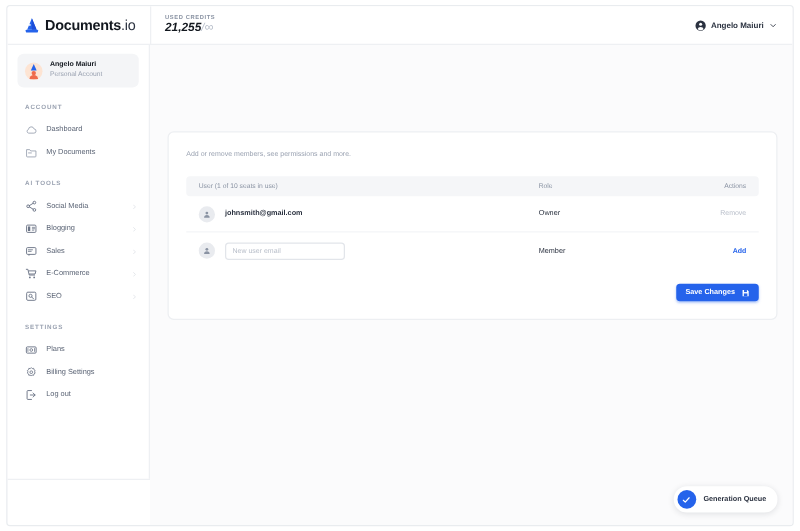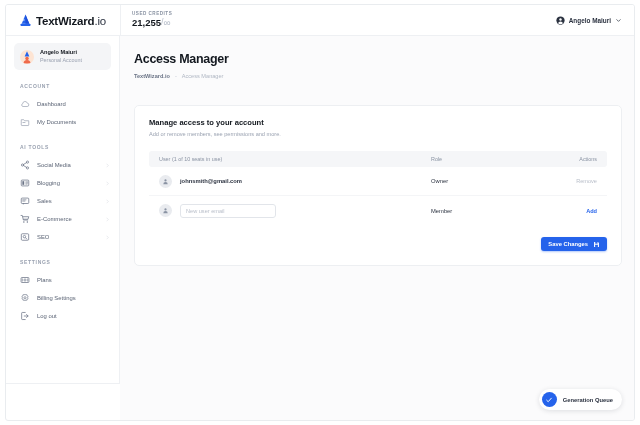--- a/index.html
+++ b/index.html
@@ -73,20 +73,21 @@
     line-height: 6px;
   }
   .credits-value {
     font-size: 9.5px;
     font-weight: 700;
     color: #13181f;
     line-height: 11px;
     display: flex;
     align-items: flex-start;
     gap: 0px;
+    font-style: italic;
   }
   .credits-sep { font-weight: 400; color: #b6bdc9; font-size: 9px; }
   .credits-max { color: #b6bdc9; font-size: 10px; font-weight: 400; letter-spacing: -1px; }
 
   .account-menu {
     position: absolute;
     right: 12px; top: 0;
     height: 31px;
     display: flex;
     align-items: center;
@@ -388,21 +389,21 @@
 
   <div class="topbar">
 
     <div class="brand">
       <svg class="brand-logo" viewBox="0 0 24 24">
         <path d="M12 1 L5 18 L19 18 Z" fill="#2563eb"></path>
         <path d="M12 1 L12 18 L19 18 Z" fill="#1d4ed8"></path>
         <rect x="3" y="18" width="18" height="4" rx="1" fill="#2563eb"></rect>
         <circle cx="9" cy="11" r="1.3" fill="#ffffff"></circle>
       </svg>
-      <span class="brand-text"><span>TextWizard</span><span class="tld">.io</span></span>
+      <span class="brand-text"><span>Documents</span><span class="tld">.io</span></span>
     </div>
 
     <div class="topbar-divider"></div>
 
     <div class="credits">
       <div class="credits-label">USED CREDITS</div>
       <div class="credits-value">
         <span>21,255</span>
           <span class="credits-sep">/</span>
           <span class="credits-max">∞</span>
@@ -544,31 +545,22 @@
         <path d="M15.6 8.2 19.4 12l-3.8 3.8M10.2 12h9" fill="none" stroke="#6b7486" stroke-width="1.8" stroke-linecap="round" stroke-linejoin="round"></path>
       </svg>
       <span class="nav-label">Log out</span>
     </div>
   </div>
 
   <div class="sidebar-bottom-divider"></div>
 
   <div class="main">
 
-    <div class="page-head">
-      <div class="page-title">Access Manager</div>
-      <div class="breadcrumb">
-        <span class="bc-link">TextWizard.io</span>
-        <span class="bc-sep">-</span>
-        <span class="bc-cur">Access Manager</span>
-      </div>
-    </div>
 
     <div class="card">
-      <div class="card-title">Manage access to your account</div>
       <div class="card-sub">Add or remove members, see permissions and more.</div>
 
       <div class="table">
 
         <div class="thead">
           <div class="th col-user">User (1 of 10 seats in use)</div>
           <div class="th col-role">Role</div>
           <div class="th col-act">Actions</div>
         </div>
 

